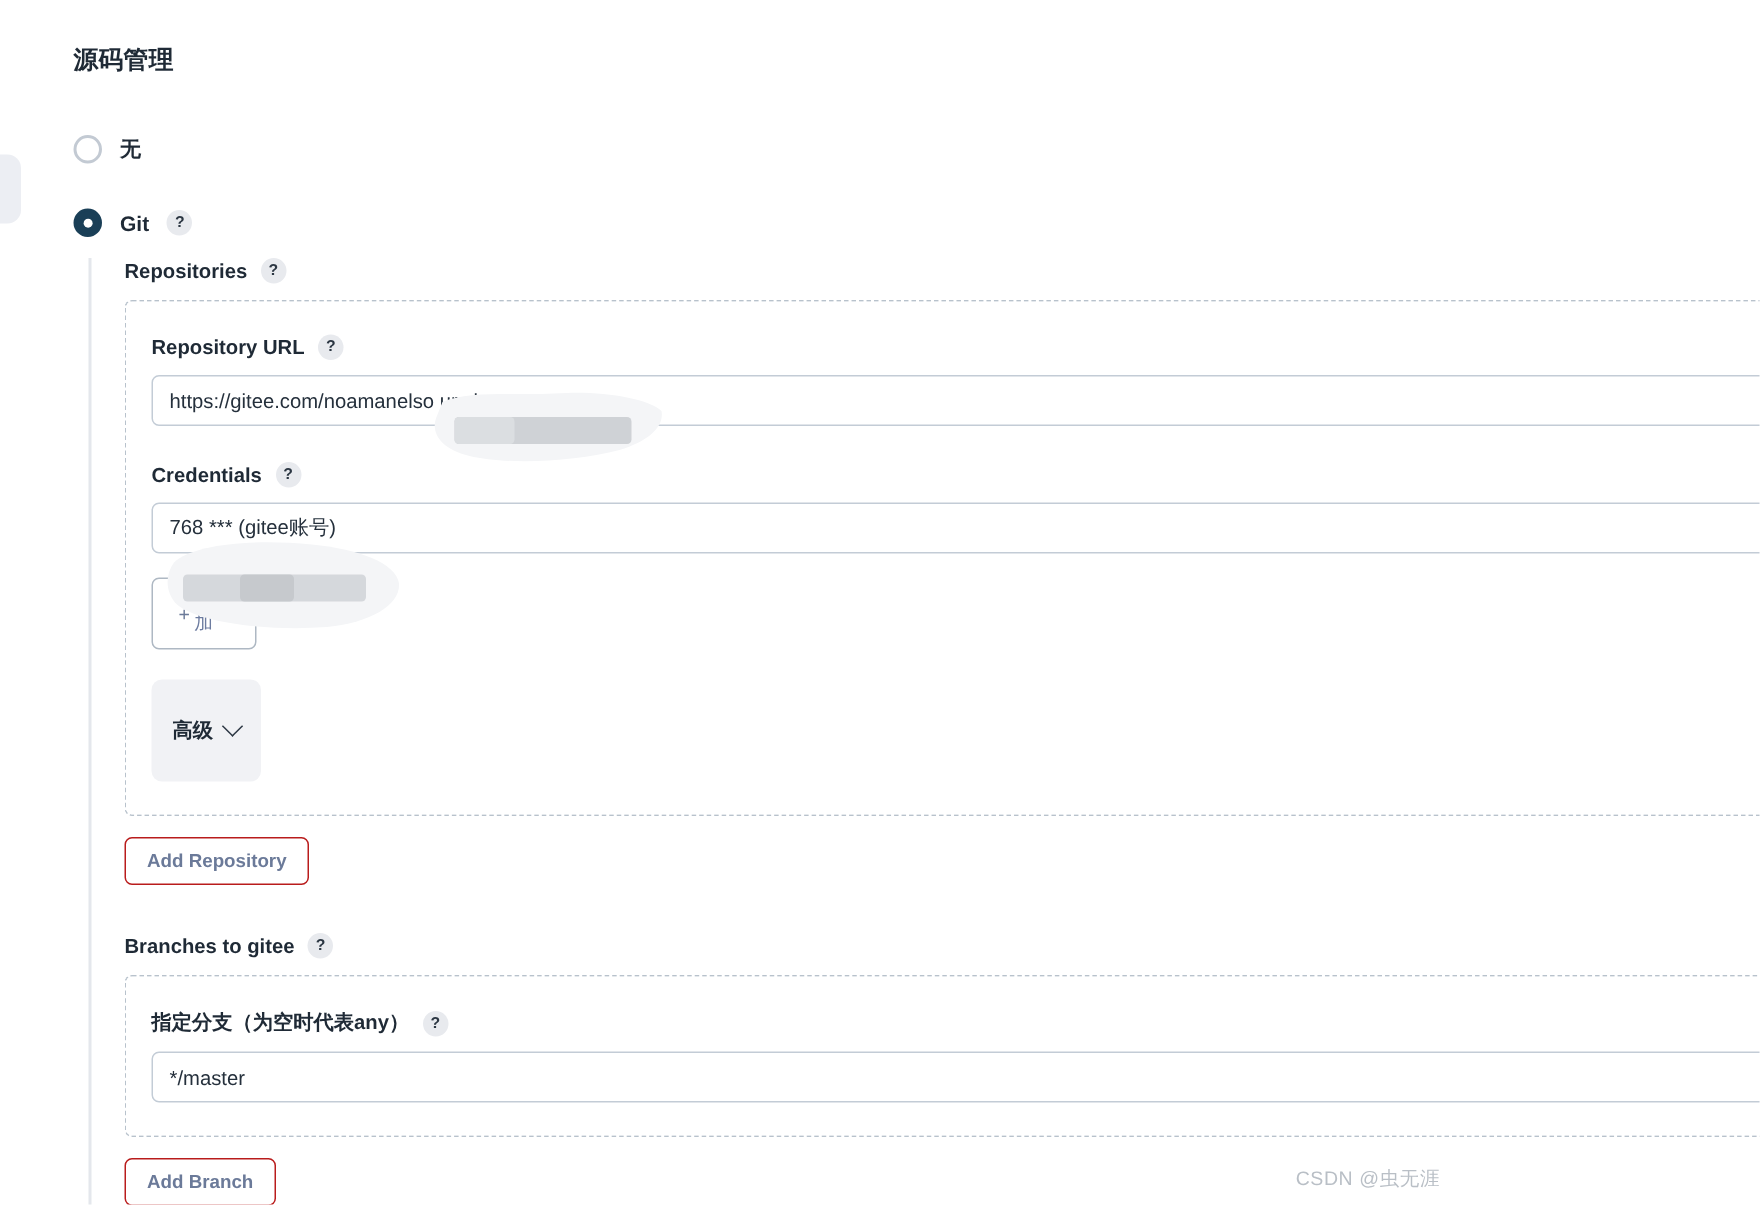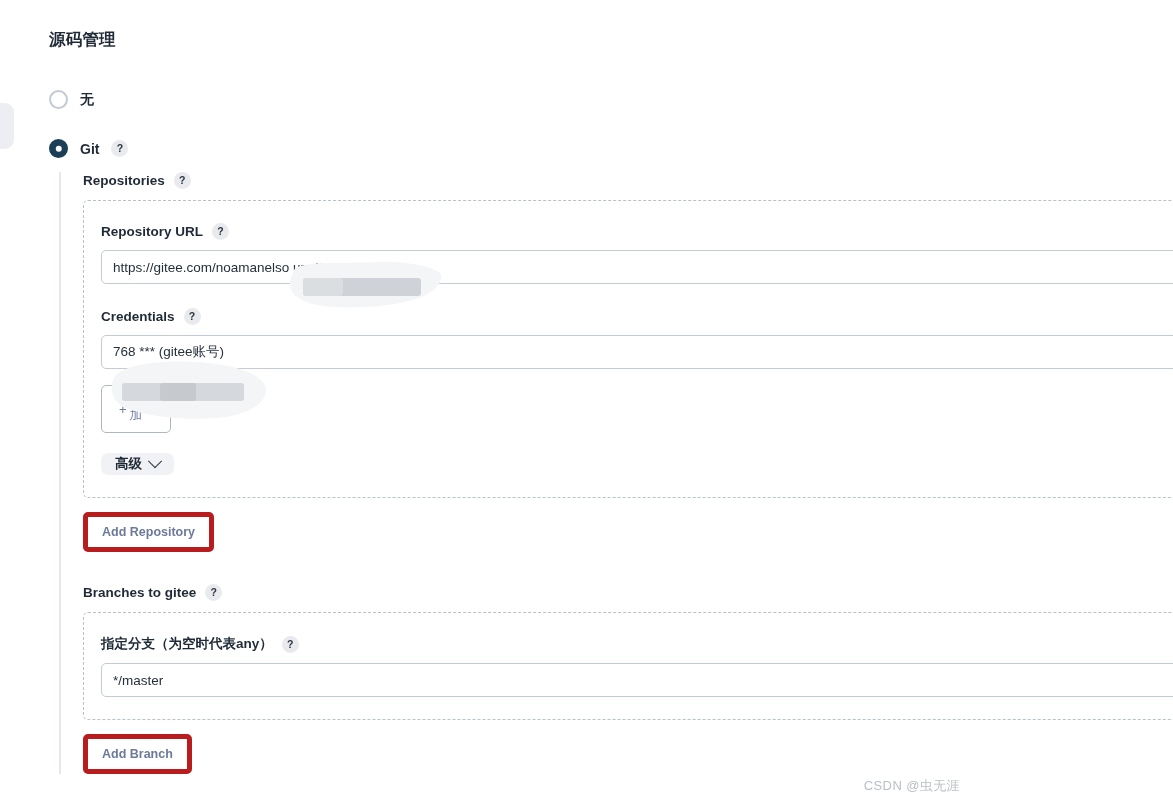--- a/index.html
+++ b/index.html
@@ -147,21 +147,21 @@
     white-space: nowrap;
     overflow: hidden;
   }
 
   
   .btn-outline {
     margin-top: 14px;
     display: inline-flex;
     align-items: center;
     justify-content: center;
-    border: 5px solid #b91c1c;
+    border: 1px solid #b91c1c;
     border-radius: 5px;
     background: #fff;
     color: #6b7a99;
     font-size: 12.5px;
     font-weight: bold;
     padding: 8px 14px;
     cursor: pointer;
   }
 
   .btn-add {
@@ -195,21 +195,21 @@
     border-top: 5.5px solid #5d6b80;
   }
 
   .pill {
     margin-top: 20px;
     display: inline-flex;
     align-items: center;
     gap: 8px;
     background: #f1f2f5;
     border-radius: 7px;
-    padding: 2px 14px;
+    padding: 25px 14px;
     font-size: 13.5px;
     font-weight: bold;
     color: #1f2a36;
     cursor: pointer;
   }
   .chev {
     width: 9px; height: 9px;
     border-right: 1.8px solid #2b3642;
     border-bottom: 1.8px solid #2b3642;
     transform: rotate(45deg) translate(-2px,-2px);

